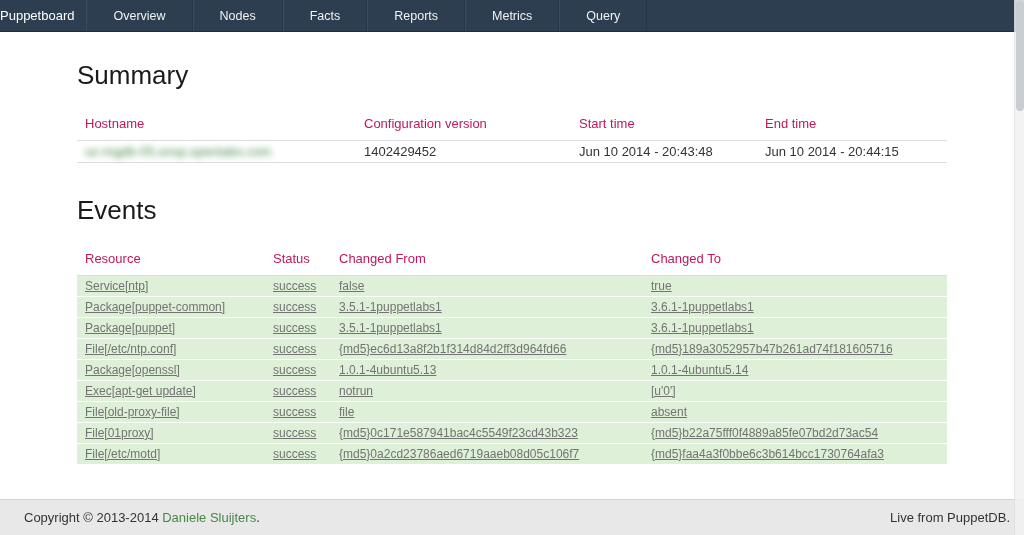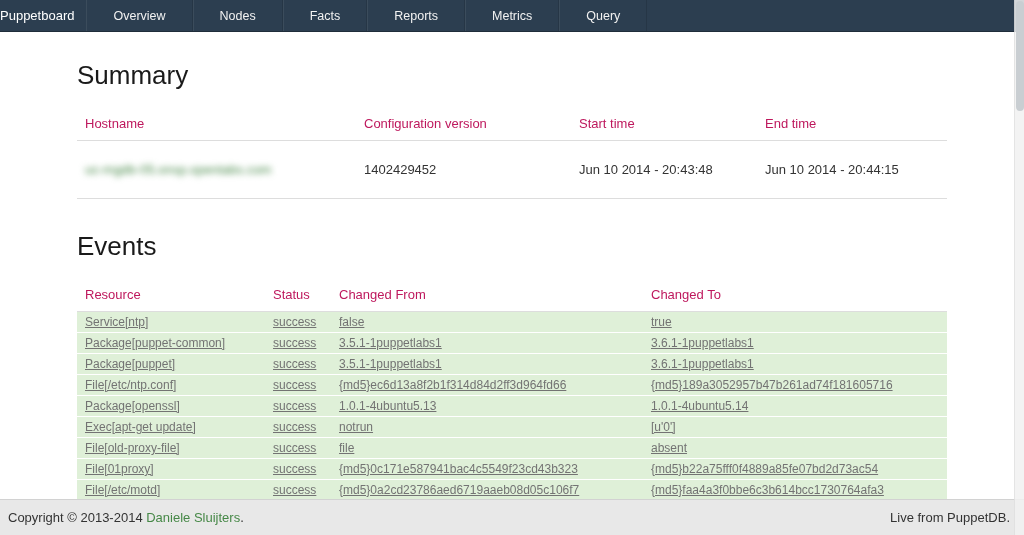--- a/index.html
+++ b/index.html
@@ -63,21 +63,21 @@
     font-size: 13px;
     color: #be185d;
     padding: 9px 8px;
     border-bottom: 1px solid #dddddd;
     white-space: nowrap;
   }
 
   
   .summary-table td {
     font-size: 13px;
-    padding: 21px 8px;
+    padding: 3px 8px;
     border-bottom: 1px solid #dddddd;
     color: #333333;
   }
   .summary-table .col-host { width: 279px; }
   .summary-table .col-conf { width: 215px; }
   .summary-table .col-start { width: 186px; }
   .host-link {
     color: #468847;
     text-decoration: none;
     cursor: pointer;
@@ -96,21 +96,21 @@
   }
   .events-table .col-res { width: 188px; margin-left: 8px; }
   .events-table .col-status { width: 66px; }
   .events-table .col-from { width: 312px; }
 
   
   .footer {
     flex-shrink: 0;
     background: #e8e8e8;
     border-top: 1px solid #d2d2d2;
-    padding: 10px 14px 10px 8px;
+    padding: 10px 14px 10px 24px;
     font-size: 13px;
     color: #333333;
     display: flex;
     justify-content: space-between;
     align-items: center;
   }
   .footer a {
     color: #468847;
     text-decoration: none;
     cursor: pointer;

